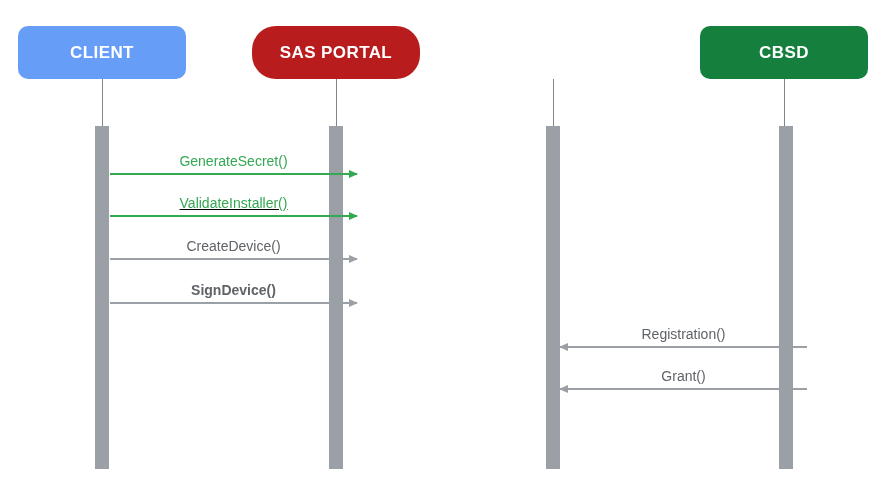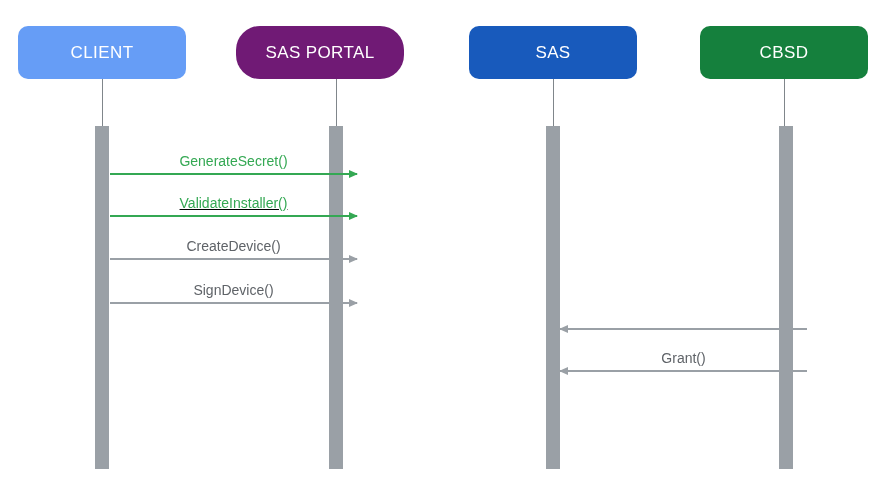--- a/index.html
+++ b/index.html
@@ -20,25 +20,25 @@
     position: absolute;
     top: 26px;
     width: 168px;
     height: 53px;
     border-radius: 10px;
     display: flex;
     align-items: center;
     justify-content: center;
     color: #ffffff;
     font-size: 17px;
-    font-weight: normal;
+    font-weight: bold;
     letter-spacing: 0.4px;
   }
   .actor-client     { left: 18px;  background: #669df6; }
-  .actor-sas-portal { left: 236px; background: #701a75; border-radius: 24px; }
+  .actor-sas-portal { left: 252px; background: #b91c1c; border-radius: 24px; }
   .actor-sas        { left: 469px; background: #185abc; }
   .actor-cbsd       { left: 700px; background: #15803d; }
 
   
   .lifeline {
     position: absolute;
     top: 79px;
     width: 1px;
     height: 47px;
     background: #80868b;
@@ -97,37 +97,34 @@
     left: -1px;
     border-right: 9px solid #9aa0a6;
   }
   .msg.green .msg-label { color: #34a853; }
   .msg.green .msg-line  { background: #34a853; }
   .msg.green.dir-right .arrowhead { border-left-color: #34a853; }
 
   .msg-1 { left: 110px; top: 152px; }
   .msg-2 { left: 110px; top: 194px; text-decoration: underline; }
   .msg-3 { left: 110px; top: 237px; }
-  .msg-4 { left: 110px; top: 281px; }
+  .msg-4 { left: 110px; top: 281px; font-weight: bold; }
   .msg-5 { left: 560px; top: 325px; }
-  .msg-6 { left: 560px; top: 349px; }
+  .msg-6 { left: 560px; top: 367px; }
 </style>
 </head>
 <body>
 
 <div class="canvas">
 
   <div class="actor actor-client">
     <span>CLIENT</span>
   </div>
   <div class="actor actor-sas-portal">
     <span>SAS PORTAL</span>
-  </div>
-  <div class="actor actor-sas">
-    <span>SAS</span>
   </div>
   <div class="actor actor-cbsd">
     <span>CBSD</span>
   </div>
 
   <div class="lifeline lifeline-client"></div>
   <div class="lifeline lifeline-sas-portal"></div>
   <div class="lifeline lifeline-sas"></div>
   <div class="lifeline lifeline-cbsd"></div>
 
@@ -158,20 +155,21 @@
   </div>
 
   <div class="msg msg-4 dir-right">
     <span class="msg-label">SignDevice()</span>
     <div class="msg-line">
       <span class="arrowhead"></span>
     </div>
   </div>
 
   <div class="msg msg-5 dir-left">
+    <span class="msg-label">Registration()</span>
     <div class="msg-line">
       <span class="arrowhead"></span>
     </div>
   </div>
 
   <div class="msg msg-6 dir-left">
     <span class="msg-label">Grant()</span>
     <div class="msg-line">
       <span class="arrowhead"></span>
     </div>

